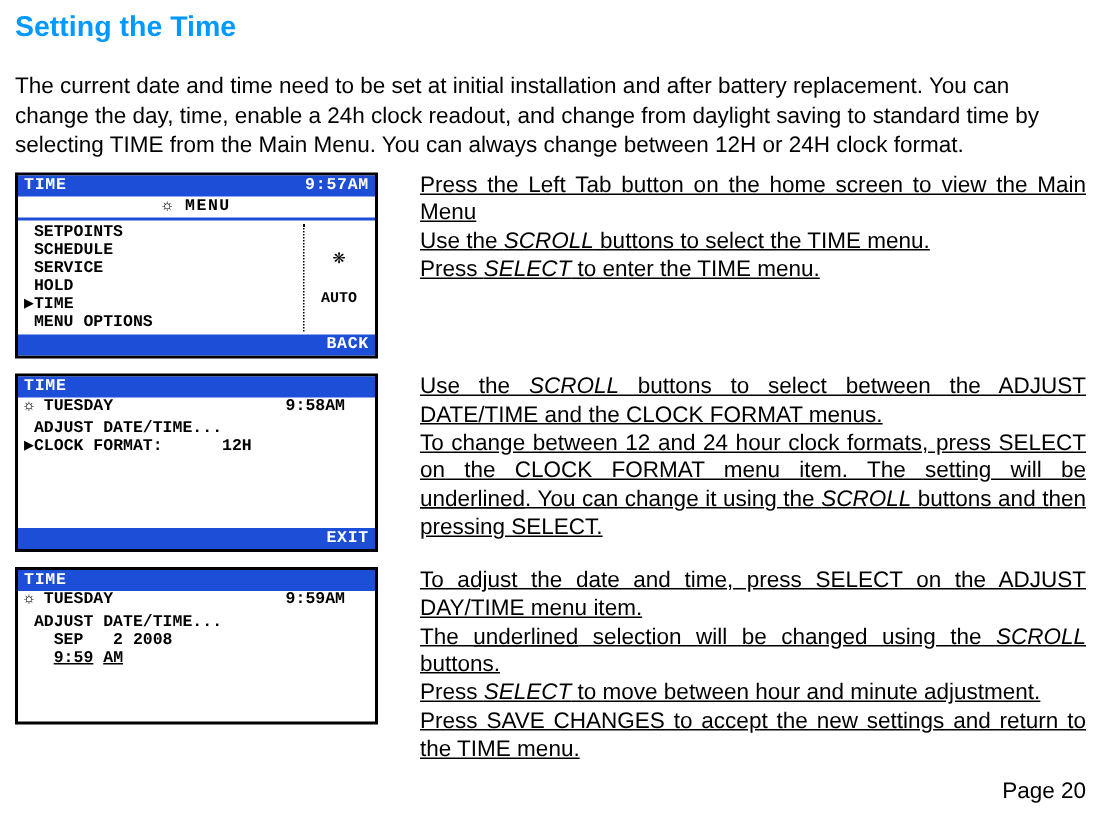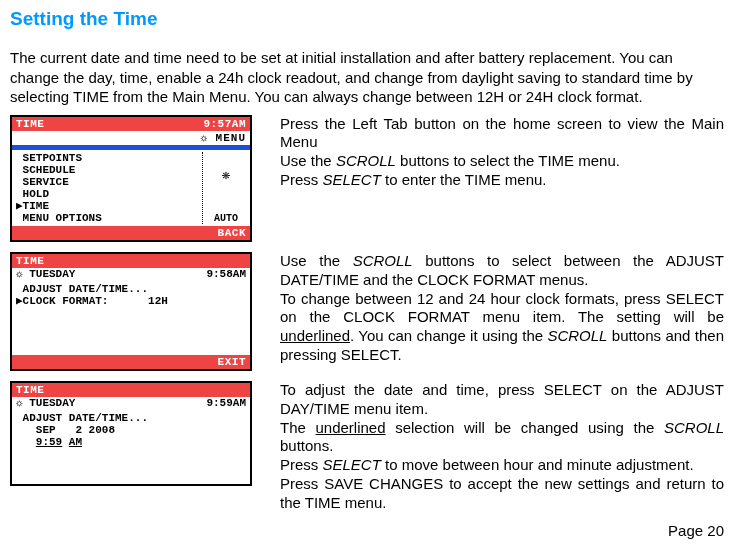--- a/index.html
+++ b/index.html
@@ -27,42 +27,42 @@
     margin-bottom: 10px;
   }
   .lcd-wrap {
     flex: 0 0 250px;
   }
   .desc {
     flex: 1;
     padding-left: 20px;
     line-height: 1.25;
   }
-  .desc.justify { text-align: justify; }
+  .desc.justify { text-align: justify; text-decoration: underline; }
   .pagenum {
     text-align: right;
     font-size: 15px;
     margin-top: 6px;
   }
   .it { font-style: italic; }
   .ul { text-decoration: underline; }
 
   
   .lcd {
     border: 2px solid #000;
     width: 242px;
     box-sizing: border-box;
     background: #fff;
     font-family: "Courier New", monospace;
     font-size: 11px;
     font-weight: bold;
     color: #000;
   }
   .lcd .bar-top, .lcd .bar-bot {
-    background: #ef4444;
+    background: #1d4ed8;
     color: #fff;
     display: flex;
     justify-content: space-between;
     padding: 1px 4px;
     font-size: 11px;
     letter-spacing: 0.5px;
   }
   .lcd .bar-bot .spacer { flex:1; }
   .lcd .body {
     padding: 2px 4px;
@@ -72,27 +72,27 @@
   .lcd .menu-col { flex:1; }
   .lcd .menu-col div { white-space: pre; line-height: 1.1; }
   .lcd .side-col {
     width: 40px;
     text-align: center;
     font-size: 10px;
     border-left: 1px dotted #000;
     padding-left: 3px;
   }
   .lcd1-head {
-    display:flex; justify-content:flex-end;
-    border-bottom:5px solid #1d4ed8; padding:1px 4px;
+    display:flex; justify-content:center;
+    border-bottom:2px solid #1d4ed8; padding:1px 4px;
     letter-spacing:1px;
   }
   .lcd .sub {
     display:flex; justify-content:space-between;
-    padding:0 4px 1px 4px;
+    padding:0 20px 1px 4px;
     font-size:11px;
   }
   .lcd-u { text-decoration: underline; }
 </style>
 </head>
 <body>
 
 <div class="title">Setting the Time</div>
 
 <div class="intro">The current date and time need to be set at initial installation and after battery replacement. You can change the day, time, enable a 24h clock readout, and change from daylight saving to standard time by selecting TIME from the Main Menu.  You can always change between 12H or 24H clock format.</div>
@@ -112,21 +112,21 @@
         <div class="menu-col">
           <div> SETPOINTS</div>
           <div> SCHEDULE</div>
           <div> SERVICE</div>
           <div> HOLD</div>
           <div>▶TIME</div>
           <div> MENU OPTIONS</div>
         </div>
         <div class="side-col">
           <div style="font-size:14px;margin-top:14px;">❋</div>
-          <div style="margin-top:30px;">AUTO</div>
+          <div style="margin-top:14px;">AUTO</div>
         </div>
       </div>
       <div class="bar-bot">
         <span></span>
         <span class="spacer"></span>
         <span>BACK</span>
       </div>
     </div>
   </div>
   <div class="desc justify">

